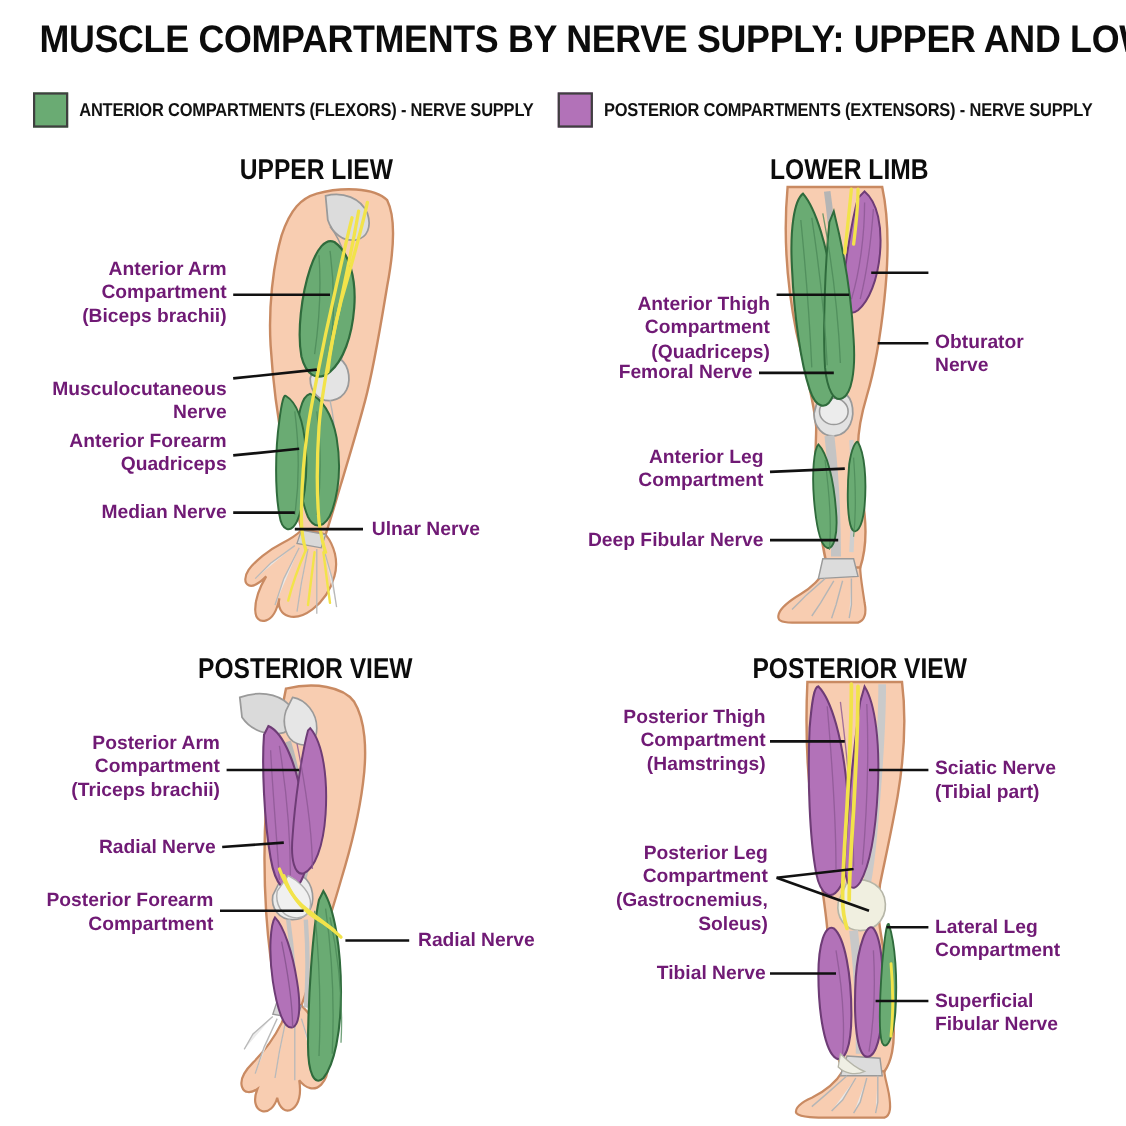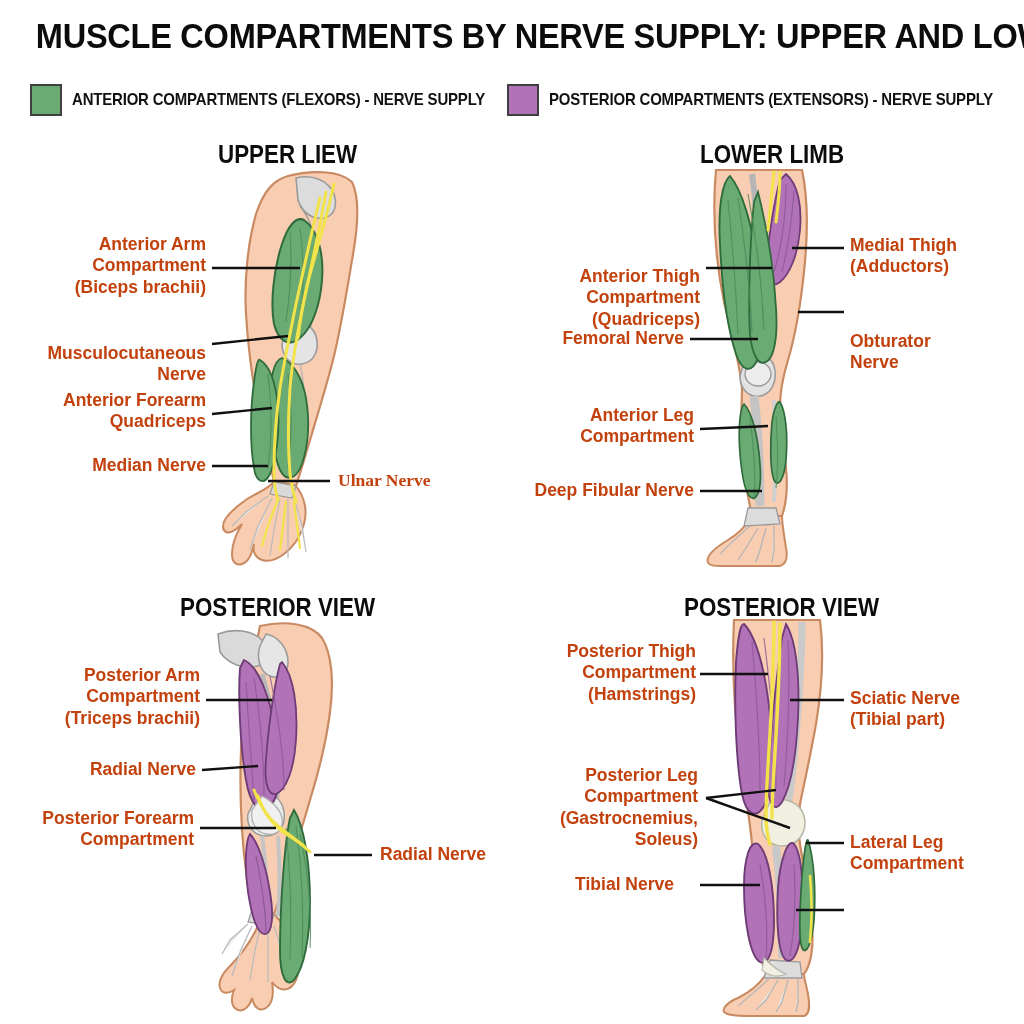--- a/index.html
+++ b/index.html
@@ -35,21 +35,21 @@
     transform:scaleX(0.86);white-space:nowrap;color:#0c0c0c;
   }
   .ph-ul{left:218px;top:139px;transform-origin:left top;}
   .ph-ur{left:700px;top:139px;transform-origin:left top;}
   .ph-ll{left:180px;top:592px;transform-origin:left top;}
   .ph-lr{left:684px;top:592px;transform-origin:left top;}
 
   
   .lbl{
     position:absolute;font-size:17.5px;font-weight:bold;line-height:1.22;
-    color:#c2410c;white-space:pre;
+    color:#701a75;white-space:pre;
   }
   .lbl.r{text-align:right;}
   .lbl.l{text-align:left;}
 
   svg.overlay{position:absolute;left:0;top:0;width:1024px;height:1024px;
               pointer-events:none;}
   svg.art{position:absolute;}
 </style>
 </head>
 <body>
@@ -309,48 +309,48 @@
   </svg>
 
   <div class="lbl r" style="left:20px;top:234px;width:186px;">Anterior Arm
 Compartment
 (Biceps brachii)</div>
   <div class="lbl r" style="left:10px;top:319px;width:196px;margin-top:24px;">Musculocutaneous
 Nerve</div>
   <div class="lbl r" style="left:20px;top:390px;width:186px;">Anterior Forearm
 Quadriceps</div>
   <div class="lbl r" style="left:30px;top:455px;width:176px;">Median Nerve</div>
-  <div class="lbl l" style="left:338px;top:470px;width:150px;font-family:Liberation Serif, serif;">Ulnar Nerve</div>
+  <div class="lbl l" style="left:338px;top:470px;width:150px;">Ulnar Nerve</div>
 
   <div class="lbl r" style="left:520px;top:234px;width:180px;margin-top:32px;">Anterior Thigh
 Compartment
 (Quadriceps)</div>
   <div class="lbl r" style="left:520px;top:328px;width:164px;">Femoral Nerve</div>
   <div class="lbl r" style="left:520px;top:405px;width:174px;">Anterior Leg
 Compartment</div>
   <div class="lbl r" style="left:508px;top:480px;width:186px;">Deep Fibular Nerve</div>
-  <div class="lbl l" style="left:850px;top:235px;width:170px;">Medial Thigh
-(Adductors)</div>
-  <div class="lbl l" style="left:850px;top:300px;width:160px;margin-top:31px;">Obturator
+  <div class="lbl l" style="left:850px;top:300px;width:160px;">Obturator
 Nerve</div>
 
   <div class="lbl r" style="left:14px;top:665px;width:186px;">Posterior Arm
 Compartment
 (Triceps brachii)</div>
   <div class="lbl r" style="left:40px;top:759px;width:156px;">Radial Nerve</div>
   <div class="lbl r" style="left:8px;top:808px;width:186px;">Posterior Forearm
 Compartment</div>
   <div class="lbl l" style="left:380px;top:844px;width:160px;">Radial Nerve</div>
 
   <div class="lbl r" style="left:516px;top:641px;width:180px;">Posterior Thigh
 Compartment
 (Hamstrings)</div>
   <div class="lbl r" style="left:512px;top:765px;width:186px;">Posterior Leg
 Compartment
 (Gastrocnemius,
 Soleus)</div>
-  <div class="lbl r" style="left:518px;top:874px;width:156px;text-align:right;">Tibial Nerve</div>
+  <div class="lbl r" style="left:540px;top:874px;width:156px;text-align:right;">Tibial Nerve</div>
   <div class="lbl l" style="left:850px;top:688px;width:170px;">Sciatic Nerve
 (Tibial part)</div>
   <div class="lbl l" style="left:850px;top:832px;width:172px;">Lateral Leg
 Compartment</div>
+  <div class="lbl l" style="left:850px;top:899px;width:172px;">Superficial
+Fibular Nerve</div>
 
 </div>
 
 </body></html>

